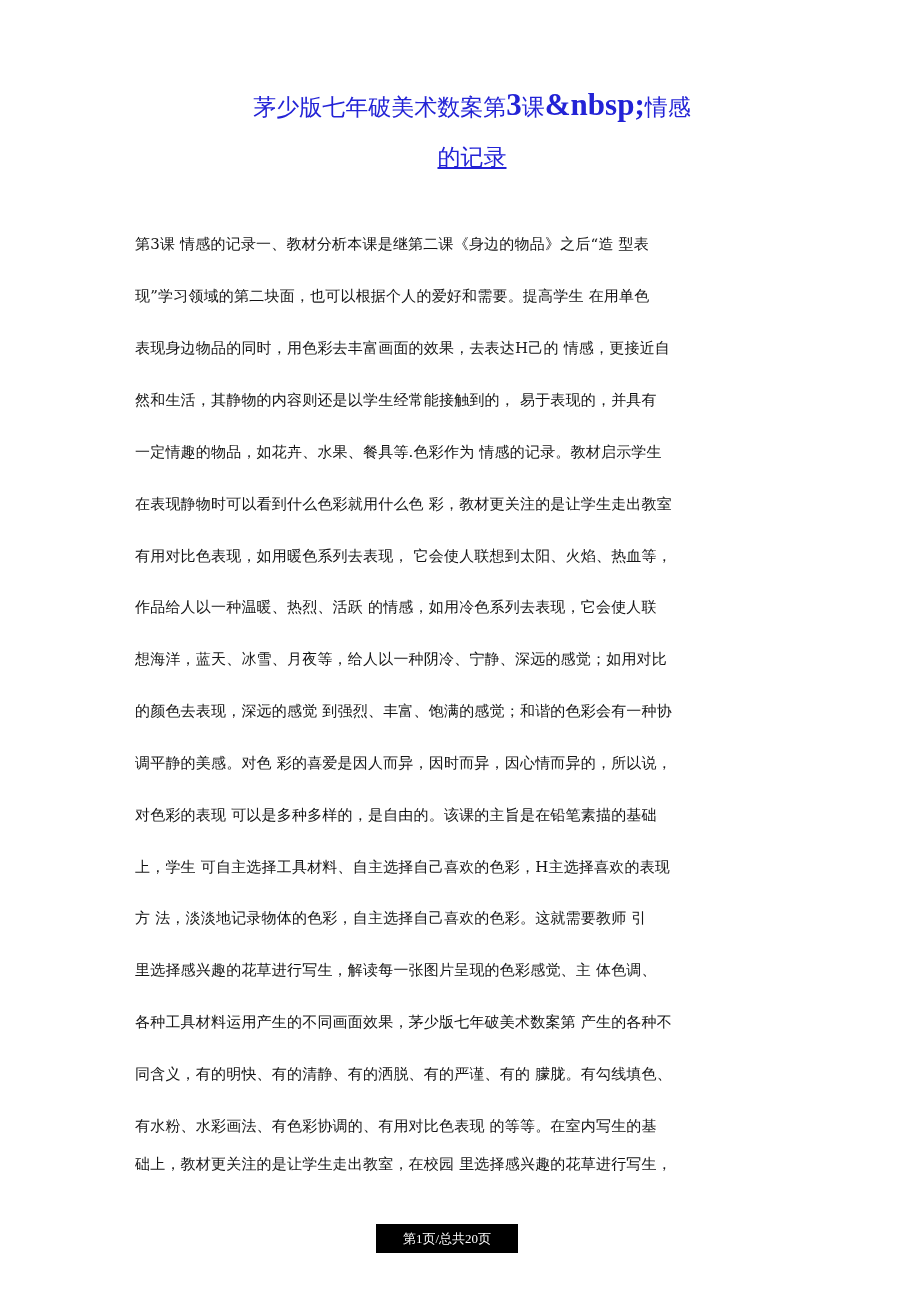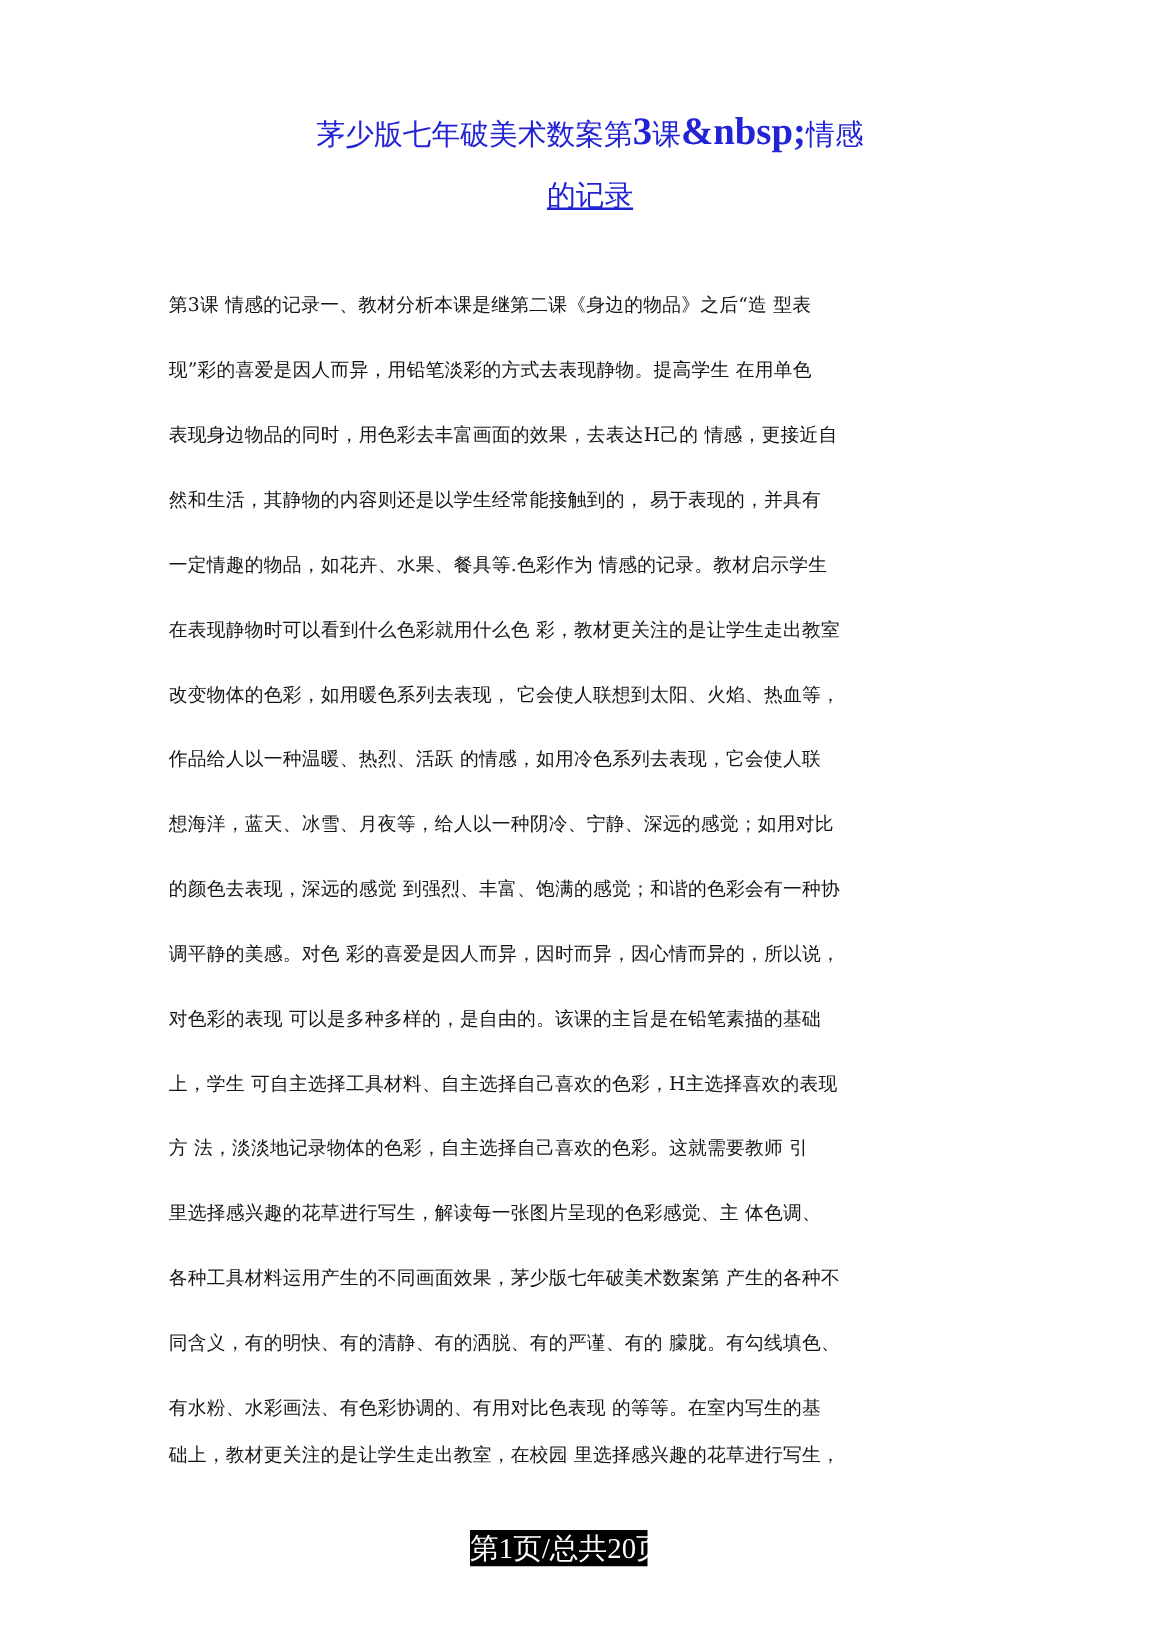--- a/index.html
+++ b/index.html
@@ -45,41 +45,41 @@
     letter-spacing: 0.2px;
   }
   .footer {
     position: absolute;
     left: 376px;
     top: 1224px;
     width: 142px;
     height: 29px;
     background: #000000;
     color: #ffffff;
-    font-size: 23px;
+    font-size: 13px;
     line-height: 29px;
     text-align: center;
     white-space: nowrap;
     font-family: "Liberation Serif", "DejaVu Serif", serif;
   }
 </style>
 </head>
 <body>
 
 <div class="title" id="title-line-1"><span>茅少版七年破美术数案第</span><span class="big">3</span><span>课</span><span class="big">&amp;nbsp;</span><span>情感</span></div>
 <div class="title" id="title-line-2">的记录</div>
 
 <div>
   <div class="body-line" style="top:232px">第3课  情感的记录一、教材分析本课是继第二课《身边的物品》之后“造  型表</div>
-  <div class="body-line" style="top:284px">现”彩的喜爱是因人而异，用铅笔淡彩的方式去表现静物。提高学生  在用单色</div>
+  <div class="body-line" style="top:284px">现”学习领域的第二块面，也可以根据个人的爱好和需要。提高学生  在用单色</div>
   <div class="body-line" style="top:336px">表现身边物品的同时，用色彩去丰富画面的效果，去表达H己的 情感，更接近自</div>
   <div class="body-line" style="top:388px">然和生活，其静物的内容则还是以学生经常能接触到的，   易于表现的，并具有</div>
   <div class="body-line" style="top:440px">一定情趣的物品，如花卉、水果、餐具等.色彩作为 情感的记录。教材启示学生</div>
   <div class="body-line" style="top:492px">在表现静物时可以看到什么色彩就用什么色  彩，教材更关注的是让学生走出教室</div>
-  <div class="body-line" style="top:544px">改变物体的色彩，如用暖色系列去表现，   它会使人联想到太阳、火焰、热血等，</div>
+  <div class="body-line" style="top:544px">有用对比色表现，如用暖色系列去表现，   它会使人联想到太阳、火焰、热血等，</div>
   <div class="body-line" style="top:595px">作品给人以一种温暖、热烈、活跃  的情感，如用冷色系列去表现，它会使人联</div>
   <div class="body-line" style="top:647px">想海洋，蓝天、冰雪、月夜等，给人以一种阴冷、宁静、深远的感觉；如用对比</div>
   <div class="body-line" style="top:699px">的颜色去表现，深远的感觉  到强烈、丰富、饱满的感觉；和谐的色彩会有一种协</div>
   <div class="body-line" style="top:751px">调平静的美感。对色  彩的喜爱是因人而异，因时而异，因心情而异的，所以说，</div>
   <div class="body-line" style="top:803px">对色彩的表现  可以是多种多样的，是自由的。该课的主旨是在铅笔素描的基础</div>
   <div class="body-line" style="top:855px">上，学生 可自主选择工具材料、自主选择自己喜欢的色彩，H主选择喜欢的表现</div>
   <div class="body-line" style="top:906px">方 法，淡淡地记录物体的色彩，自主选择自己喜欢的色彩。这就需要教师 引</div>
   <div class="body-line" style="top:958px">里选择感兴趣的花草进行写生，解读每一张图片呈现的色彩感觉、主  体色调、</div>
   <div class="body-line" style="top:1010px">各种工具材料运用产生的不同画面效果，茅少版七年破美术数案第  产生的各种不</div>
   <div class="body-line" style="top:1062px">同含义，有的明快、有的清静、有的洒脱、有的严谨、有的  朦胧。有勾线填色、</div>

